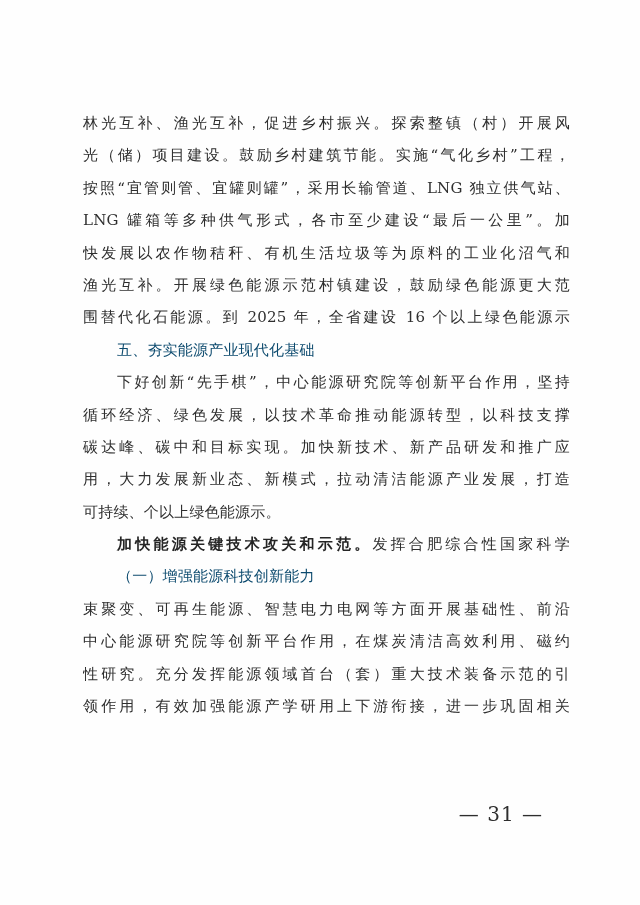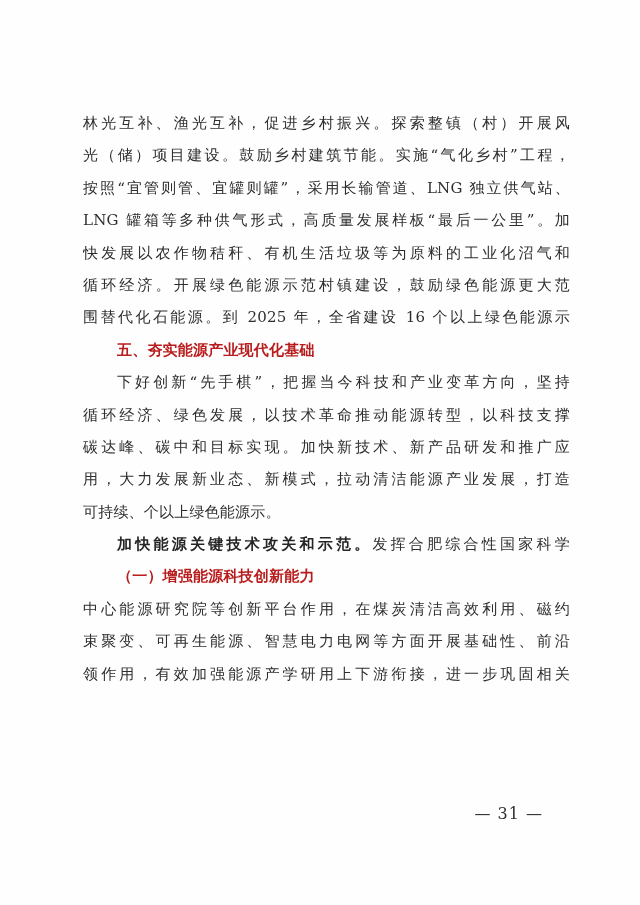--- a/index.html
+++ b/index.html
@@ -39,66 +39,67 @@
   }
   
   .fill {
     white-space: normal;
     text-align-last: justify;
   }
   .indent {
     text-indent: 34px;
   }
   .heading {
-    font-weight: 700;
+    font-weight: 400;
     font-family: "DejaVu Sans", "Liberation Sans", sans-serif;
-    color: #b91c1c;
+    color: #0c4a6e;
     text-align-last: auto;
     white-space: nowrap;
   }
   .bold-lead {
     font-weight: 700;
     font-family: "DejaVu Sans", "Liberation Sans", sans-serif;
     color: #252525;
   }
   .footer {
     position: absolute;
     top: 803px;
     right: 97px;
-    font-size: 16px;
+    font-size: 20px;
     line-height: 22px;
     color: #2e2e2e;
     letter-spacing: 1px;
   }
 </style>
 </head>
 <body>
 
 <div class="page">
   <main class="text-block">
 
     <p class="ln fill">林光互补、渔光互补，促进乡村振兴。探索整镇（村）开展风</p>
     <p class="ln fill">光（储）项目建设。鼓励乡村建筑节能。实施“气化乡村”工程，</p>
     <p class="ln fill">按照“宜管则管、宜罐则罐”，采用长输管道、LNG 独立供气站、</p>
-    <p class="ln fill">LNG 罐箱等多种供气形式，高质量发展样板“最后一公里”。加</p>
+    <p class="ln fill">LNG 罐箱等多种供气形式，各市至少建设“最后一公里”。加</p>
     <p class="ln fill">快发展以农作物秸秆、有机生活垃圾等为原料的工业化沼气和</p>
-    <p class="ln fill">循环经济。开展绿色能源示范村镇建设，鼓励绿色能源更大范</p>
+    <p class="ln fill">渔光互补。开展绿色能源示范村镇建设，鼓励绿色能源更大范</p>
     <p class="ln fill">围替代化石能源。到 2025 年，全省建设 16 个以上绿色能源示</p>
 
     <p class="ln heading indent">五、夯实能源产业现代化基础</p>
 
-    <p class="ln fill indent">下好创新“先手棋”，把握当今科技和产业变革方向，坚持</p>
+    <p class="ln fill indent">下好创新“先手棋”，中心能源研究院等创新平台作用，坚持</p>
     <p class="ln fill">循环经济、绿色发展，以技术革命推动能源转型，以科技支撑</p>
     <p class="ln fill">碳达峰、碳中和目标实现。加快新技术、新产品研发和推广应</p>
     <p class="ln fill">用，大力发展新业态、新模式，拉动清洁能源产业发展，打造</p>
     <p class="ln">可持续、个以上绿色能源示。</p>
 
     <p class="ln fill indent"><span class="bold-lead">加快能源关键技术攻关和示范。</span><span>发挥合肥综合性国家科学</span></p>
 
     <p class="ln heading indent">（一）增强能源科技创新能力</p>
+    <p class="ln fill">束聚变、可再生能源、智慧电力电网等方面开展基础性、前沿</p>
     <p class="ln fill">中心能源研究院等创新平台作用，在煤炭清洁高效利用、磁约</p>
-    <p class="ln fill">束聚变、可再生能源、智慧电力电网等方面开展基础性、前沿</p>
+    <p class="ln fill">性研究。充分发挥能源领域首台（套）重大技术装备示范的引</p>
     <p class="ln fill">领作用，有效加强能源产学研用上下游衔接，进一步巩固相关</p>
 
   </main>
 
   <div class="footer">— 31 —</div>
 </div>
 
 </body></html>

